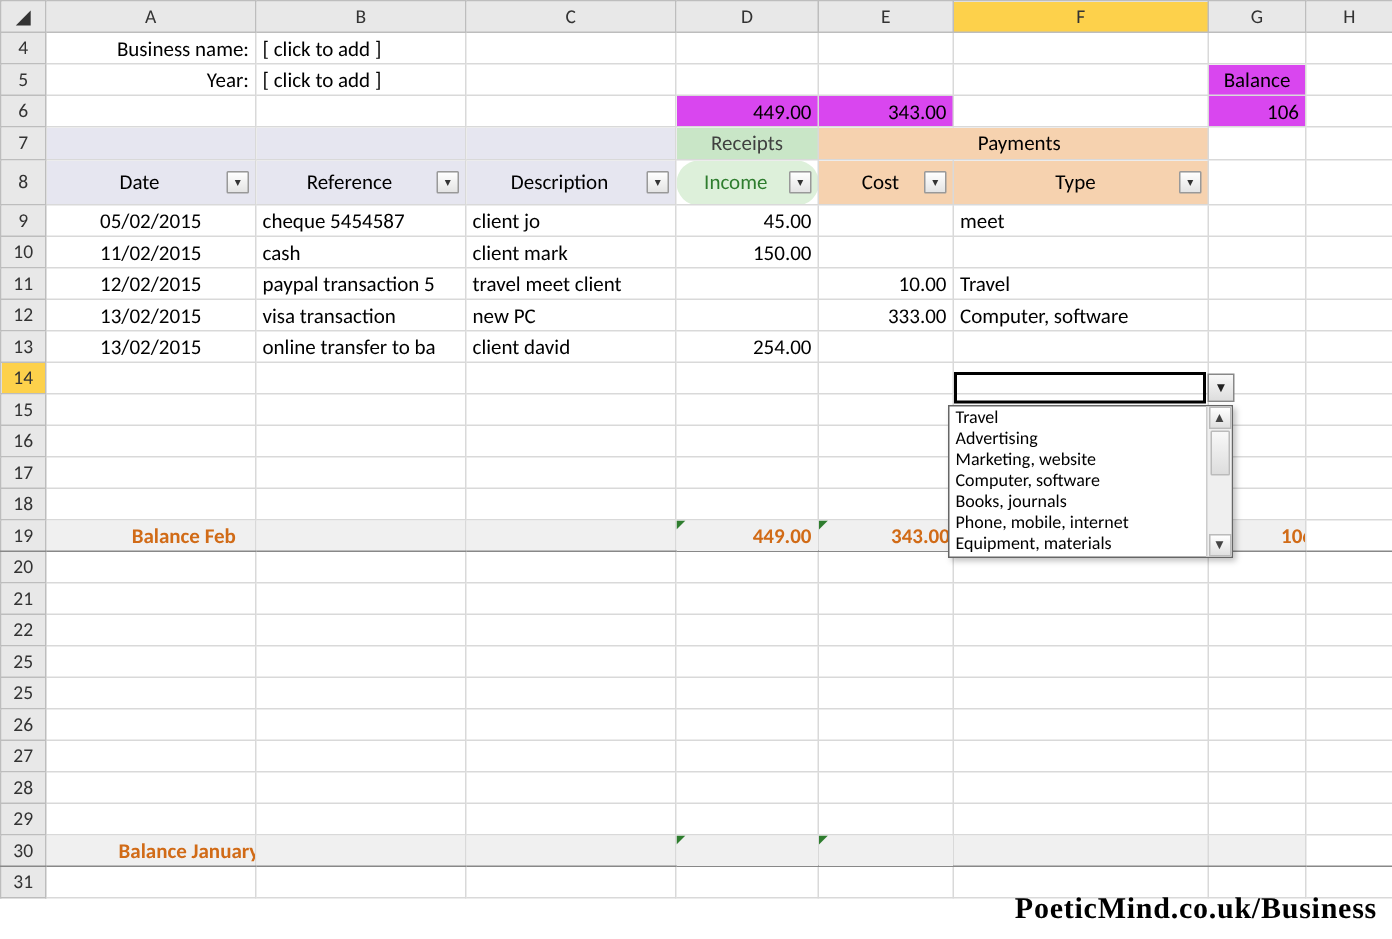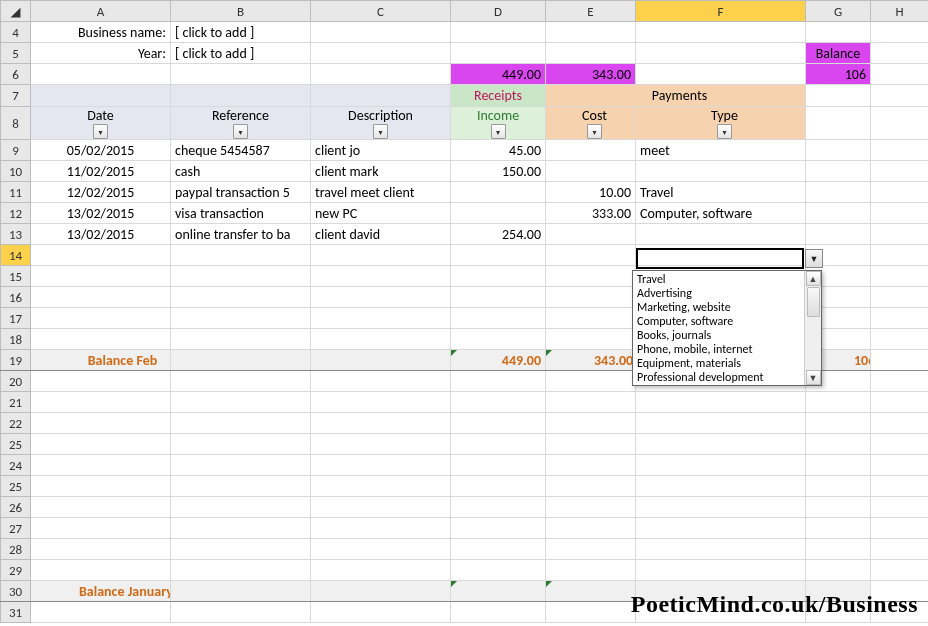--- a/index.html
+++ b/index.html
@@ -55,39 +55,38 @@
   .center { text-align: center; }
 
   
   .colhdr .sel { background: #fdd14b; }
 
   
   .rowhdr.sel { background: #fdd14b; }
 
   
   .fill-lavender { background: #e6e6f0; }
-  .fill-green-soft { background: #ddf0da; }
-  .fill-green-hdr { background: #c9e6c7; color: #be185d; }
+  .fill-green-soft { background: #ddf0da; border-radius: 15px; }
+  .fill-green-hdr { background: #c9e6c7; color: #404040; }
   .fill-peach { background: #f6d2af; padding-left: 12px; }
   .fill-yellow { background: #d946ef; }
   .fill-grey { background: #f0f0f0; padding-left: 48px; }
   .txt-green { color: #2e7d2e; }
   .txt-orange { color: #d16b17; font-weight: bold; }
   .thick-border td { border-top: 1.5px solid #888; border-bottom: 1.5px solid #888; }
   .thick-border td:first-child { border-left: 1px solid #bdbdbd; margin-top: 41px; }
   .row7 td { height: 22px; }
   .row8 td { height: 30px; }
 
   
   .filter-wrap {
     display: flex;
     align-items: center;
     justify-content: flex-end;
     width: 100%;
-    flex-direction: column;
   }
   .filter-wrap .lbl { flex: 1; text-align: center; }
   .filter-btn {
     width: 15px; height: 15px;
     border: 1px solid #999;
     background: linear-gradient(#fff,#e4e4e4);
     display: flex; align-items: center; justify-content: center;
     font-size: 8px; color: #333;
     border-radius: 1px;
   }
@@ -151,21 +150,21 @@
     margin-top:1px;
   }
   .dropdown .scroll .track { flex:1; }
 
   .watermark {
     position:absolute;
     right: 10px;
     bottom: 8px;
     font-family: Georgia, 'Times New Roman', serif;
     font-weight: bold;
-    font-size: 24px;
+    font-size: 20px;
     letter-spacing: 0.5px;
   }
 
   
   .gt { position:relative; }
   .gt::before{
     content:'';
     position:absolute;
     left:0; top:0;
     border-left:6px solid #2e7d2e;
@@ -457,31 +456,20 @@
           <td></td>
           <td></td>
           <td></td>
           <td></td>
           <td></td>
           <td></td>
           <td></td>
           <td></td>
         </tr>
 <tr>
-          <td class="rowhdr">24</td>
-          <td></td>
-          <td></td>
-          <td></td>
-          <td></td>
-          <td></td>
-          <td></td>
-          <td></td>
-          <td></td>
-        </tr>
-<tr>
           <td class="rowhdr">25</td>
           <td></td>
           <td></td>
           <td></td>
           <td></td>
           <td></td>
           <td></td>
           <td></td>
           <td></td>
         </tr>
@@ -563,21 +551,20 @@
 <div class="dropdown" style="left:632px; top:270px;">
   <div class="inner">
     <div class="items" id="dd-items">
           <div>Travel</div>
           <div>Advertising</div>
           <div>Marketing, website</div>
           <div>Computer, software</div>
           <div>Books, journals</div>
           <div>Phone, mobile, internet</div>
           <div>Equipment, materials</div>
-          <div>Professional development</div>
         </div>
     <div class="scroll">
       <div class="arrow">▲</div>
       <div class="thumb"></div>
       <div class="track"></div>
       <div class="arrow">▼</div>
     </div>
   </div>
 </div>
 

